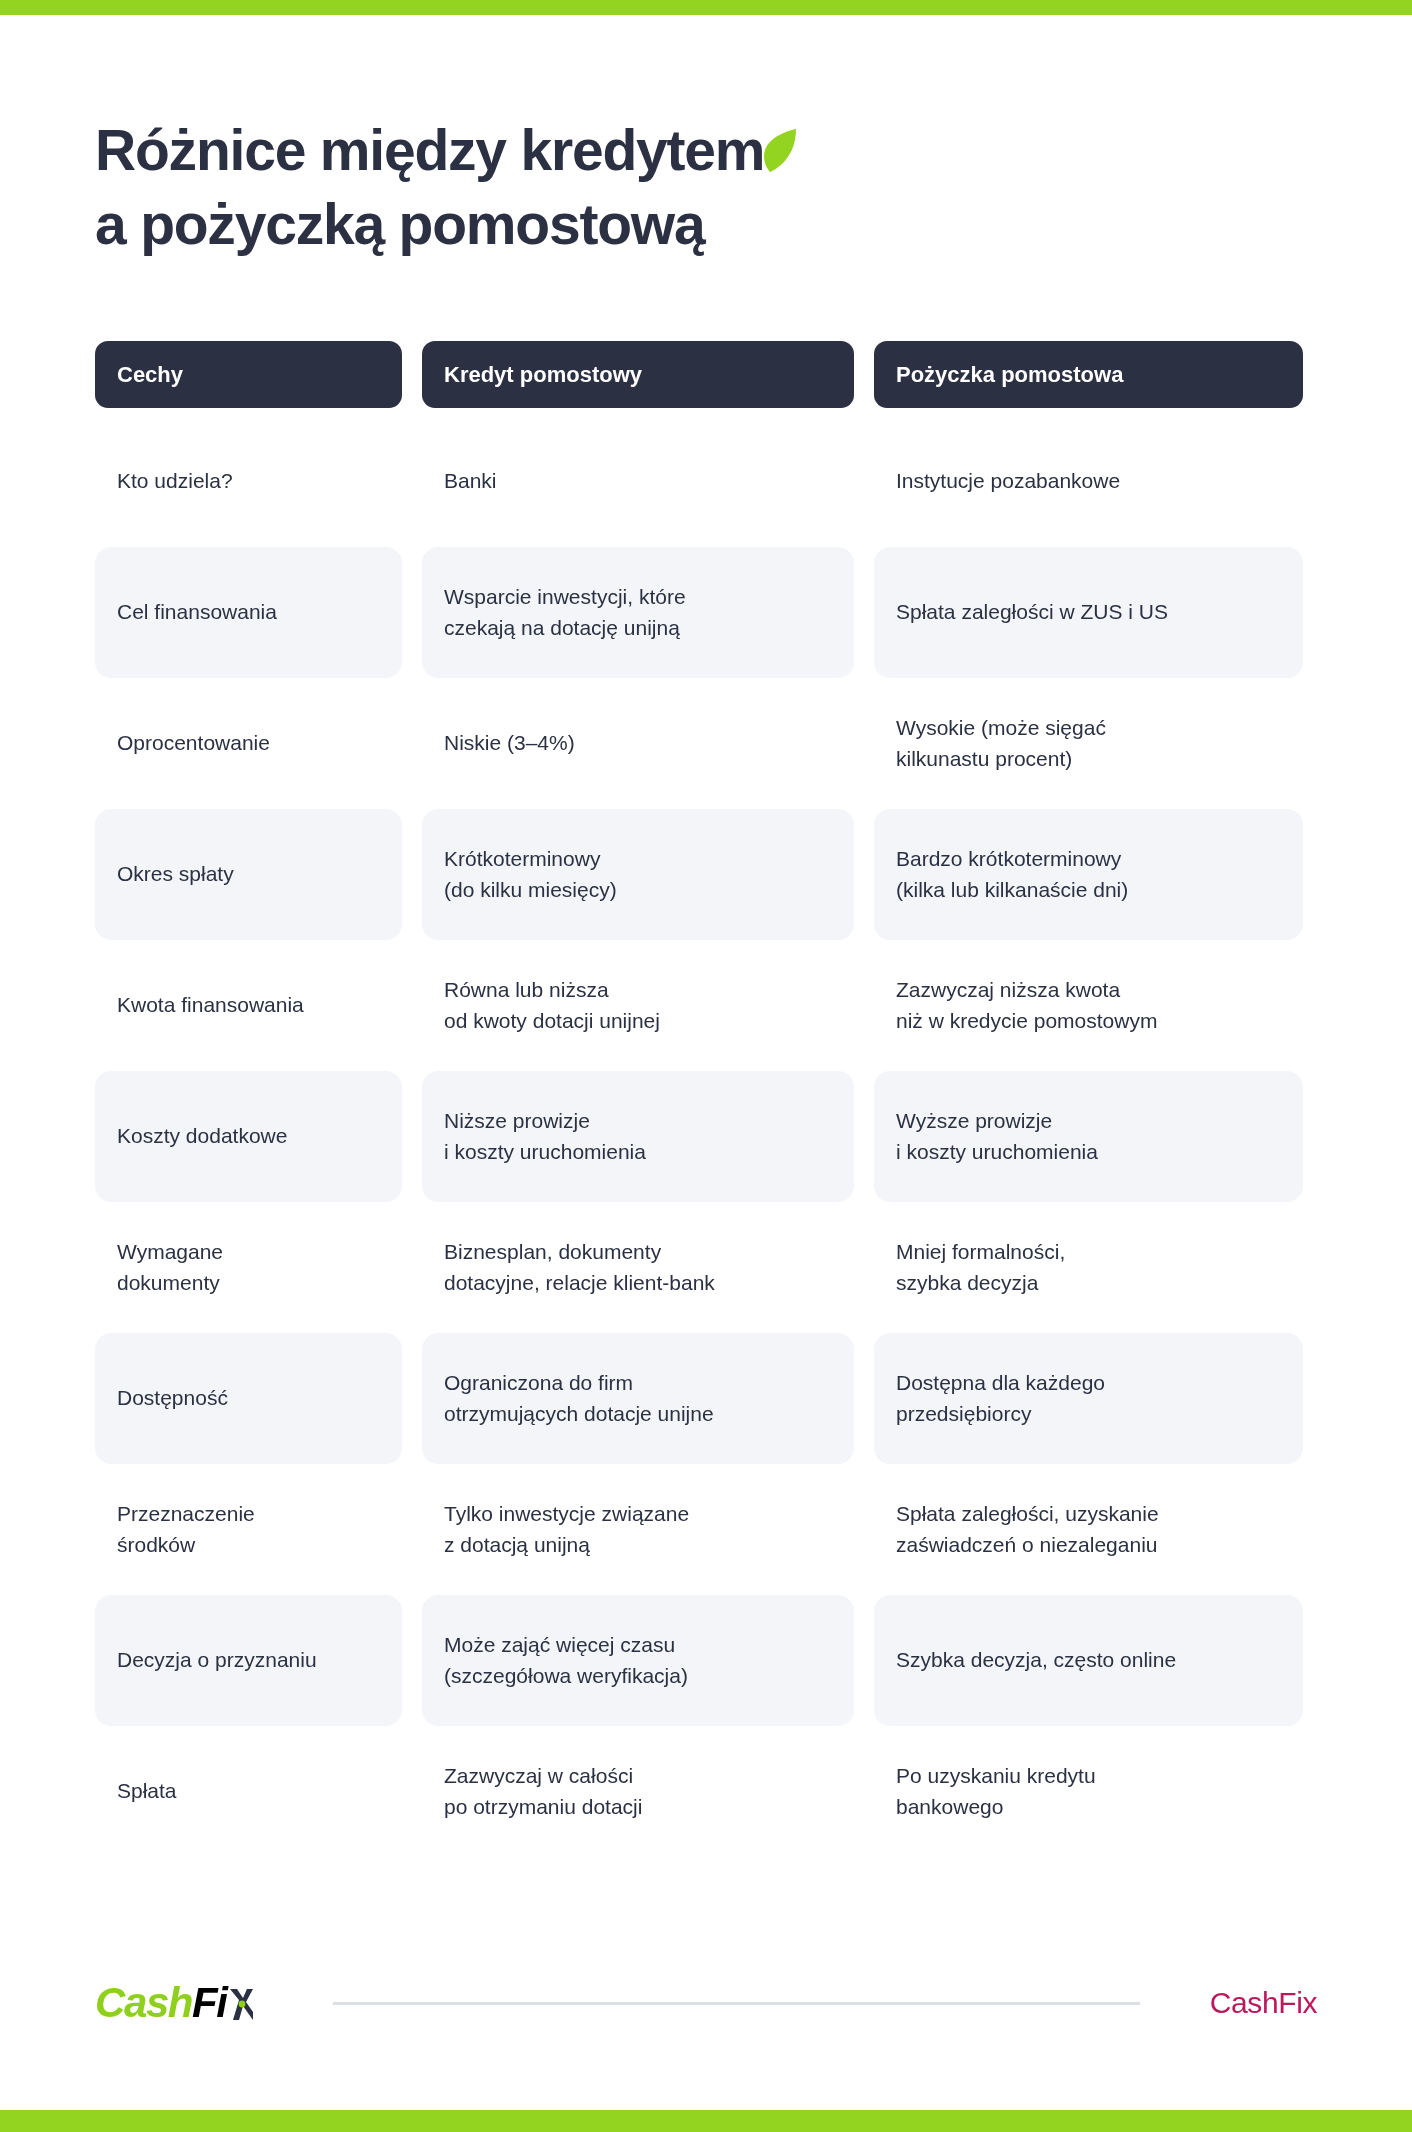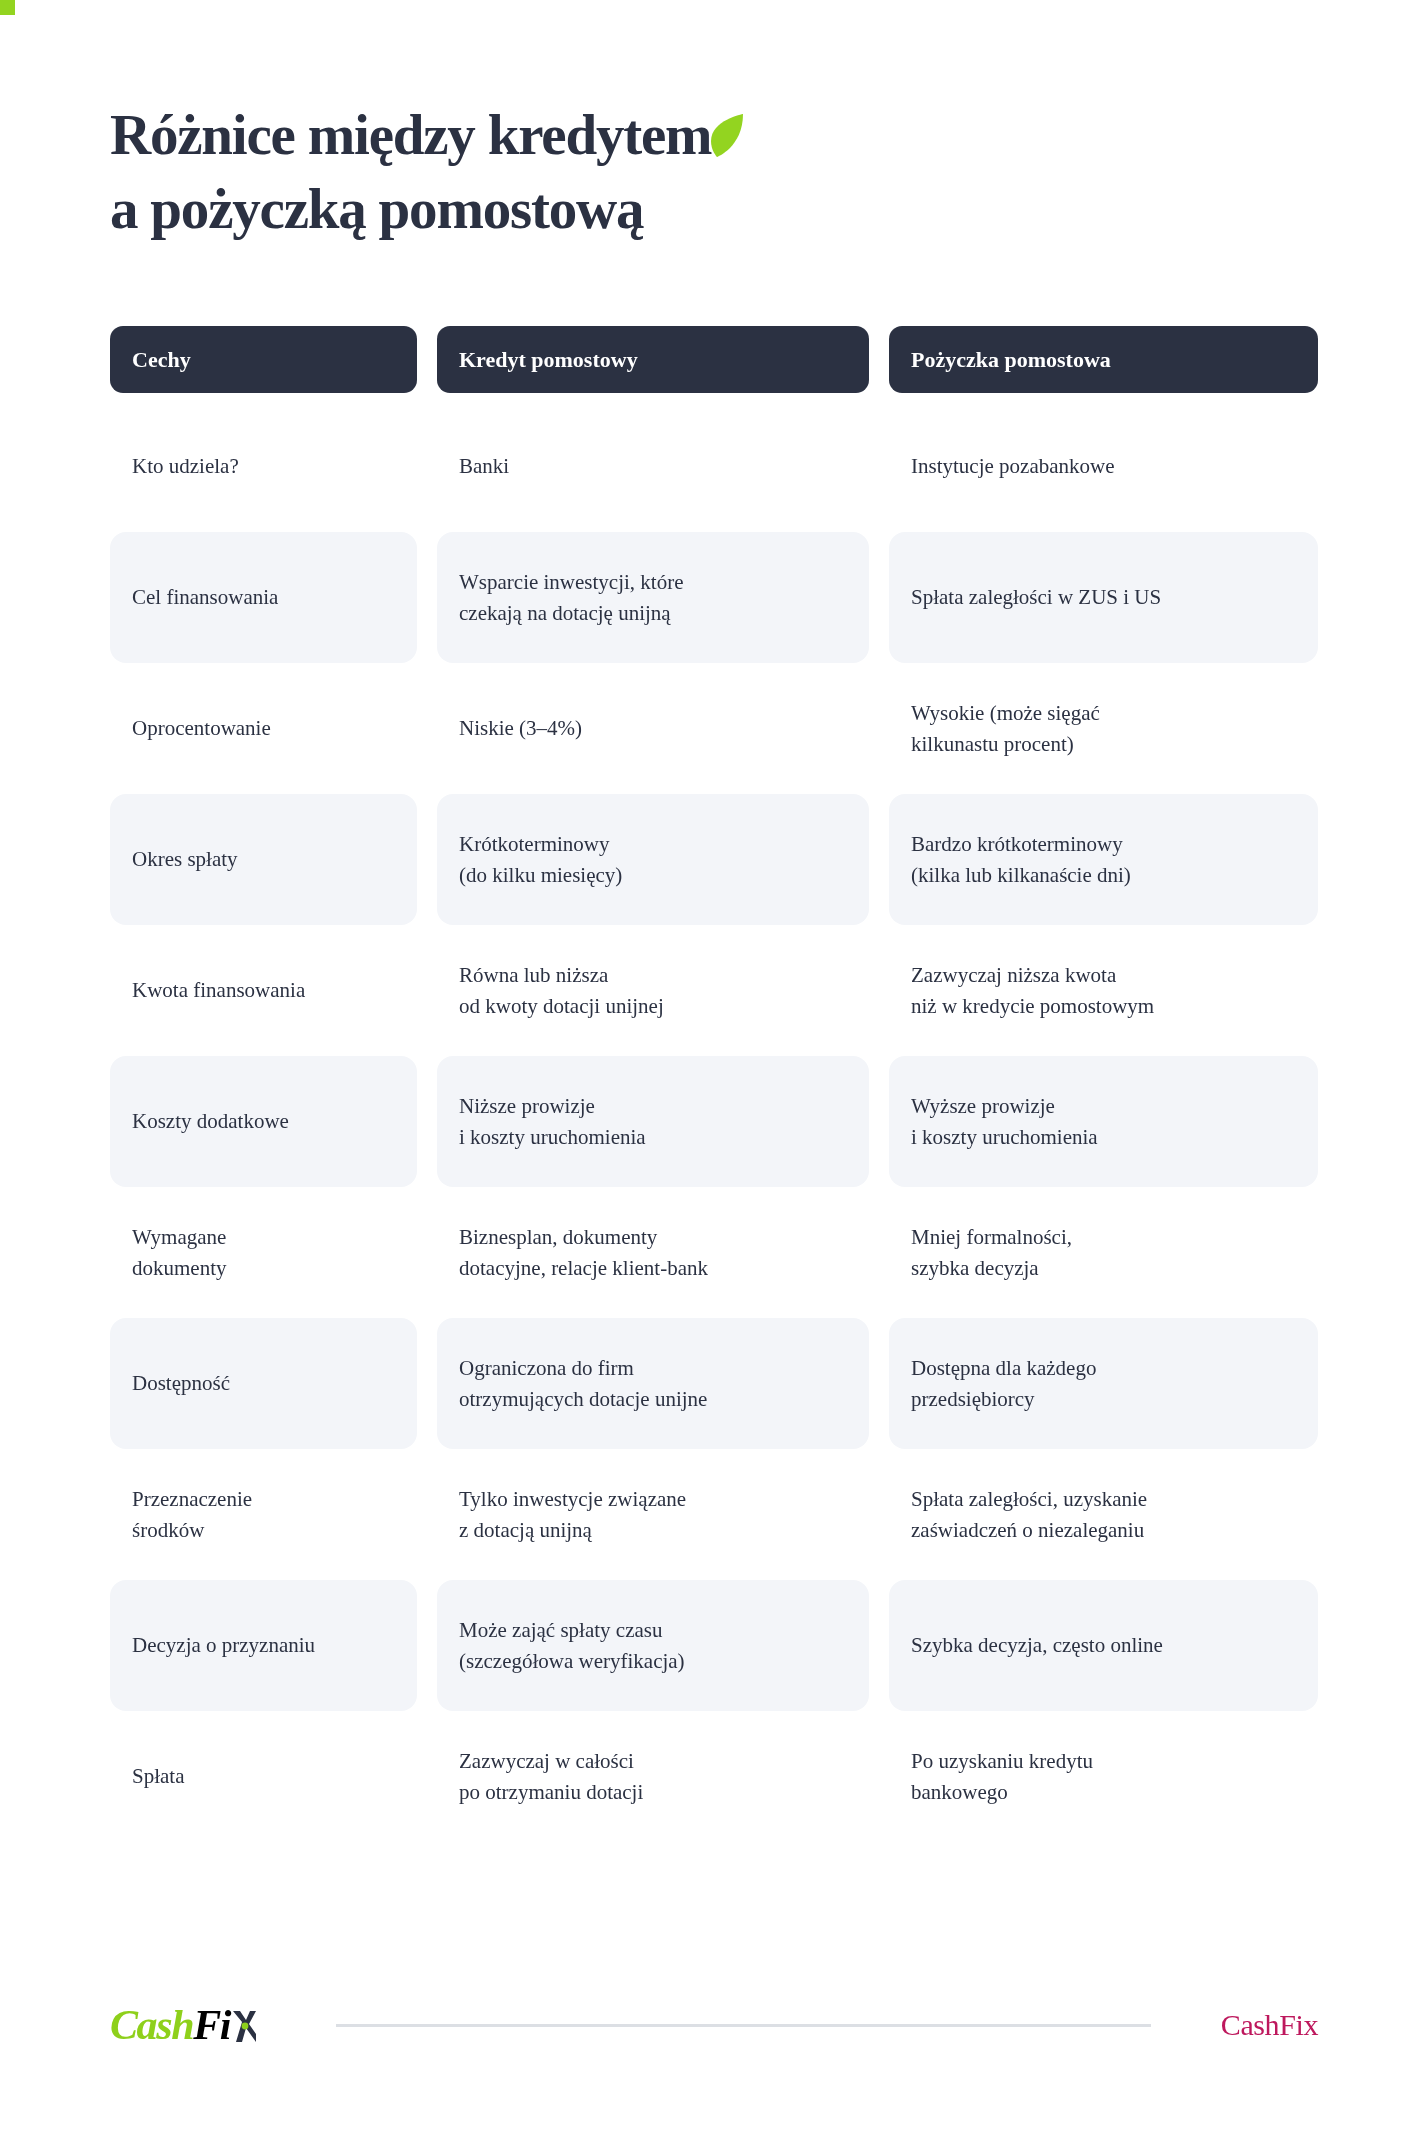--- a/index.html
+++ b/index.html
@@ -11,21 +11,21 @@
     font-family: "Liberation Sans", sans-serif;
     overflow: hidden;
   }
 
   .page {
     position: relative;
     width: 1412px;
     height: 2132px;
     background: #ffffff;
     display: flex;
-    font-family: Liberation Serif, serif;
+    flex-direction: column;
   }
 
   .bar-top {
     width: 100%;
     height: 15px;
     background: #93D420;
     flex: 0 0 15px;
   }
   .bar-bottom {
     width: 100%;
@@ -364,21 +364,21 @@
             </div>
           </div>
           <div class="row body shaded">
             <div class="cell col-1">
               <span class="cell-lines">
                 <span>Decyzja o przyznaniu</span>
               </span>
             </div>
             <div class="cell col-2">
               <span class="cell-lines">
-                <span>Może zająć spłaty czasu</span>
+                <span>Może zająć więcej czasu</span>
                 <span>(szczegółowa weryfikacja)</span>
               </span>
             </div>
             <div class="cell col-3">
               <span class="cell-lines">
                 <span>Szybka decyzja, często online</span>
               </span>
             </div>
           </div>
           <div class="row body">

